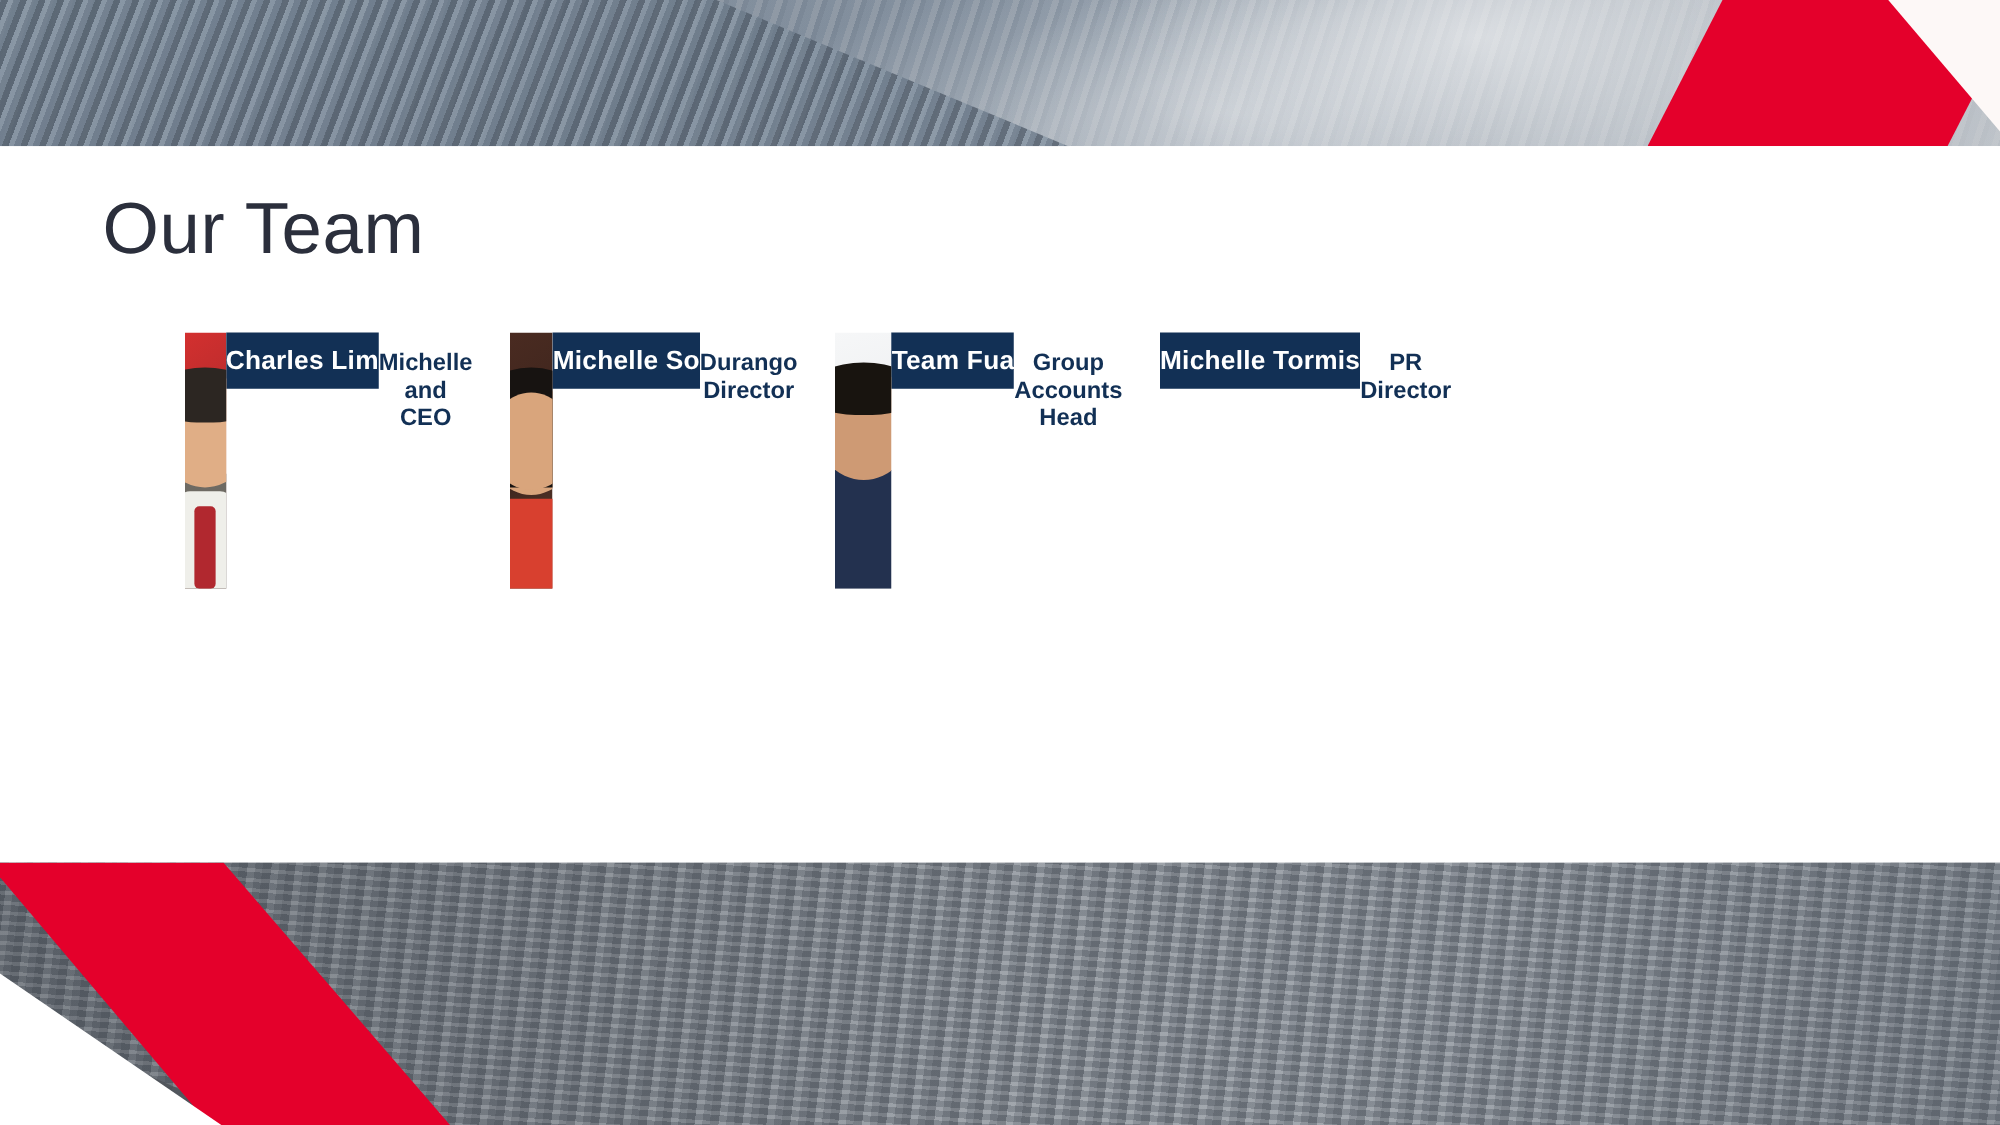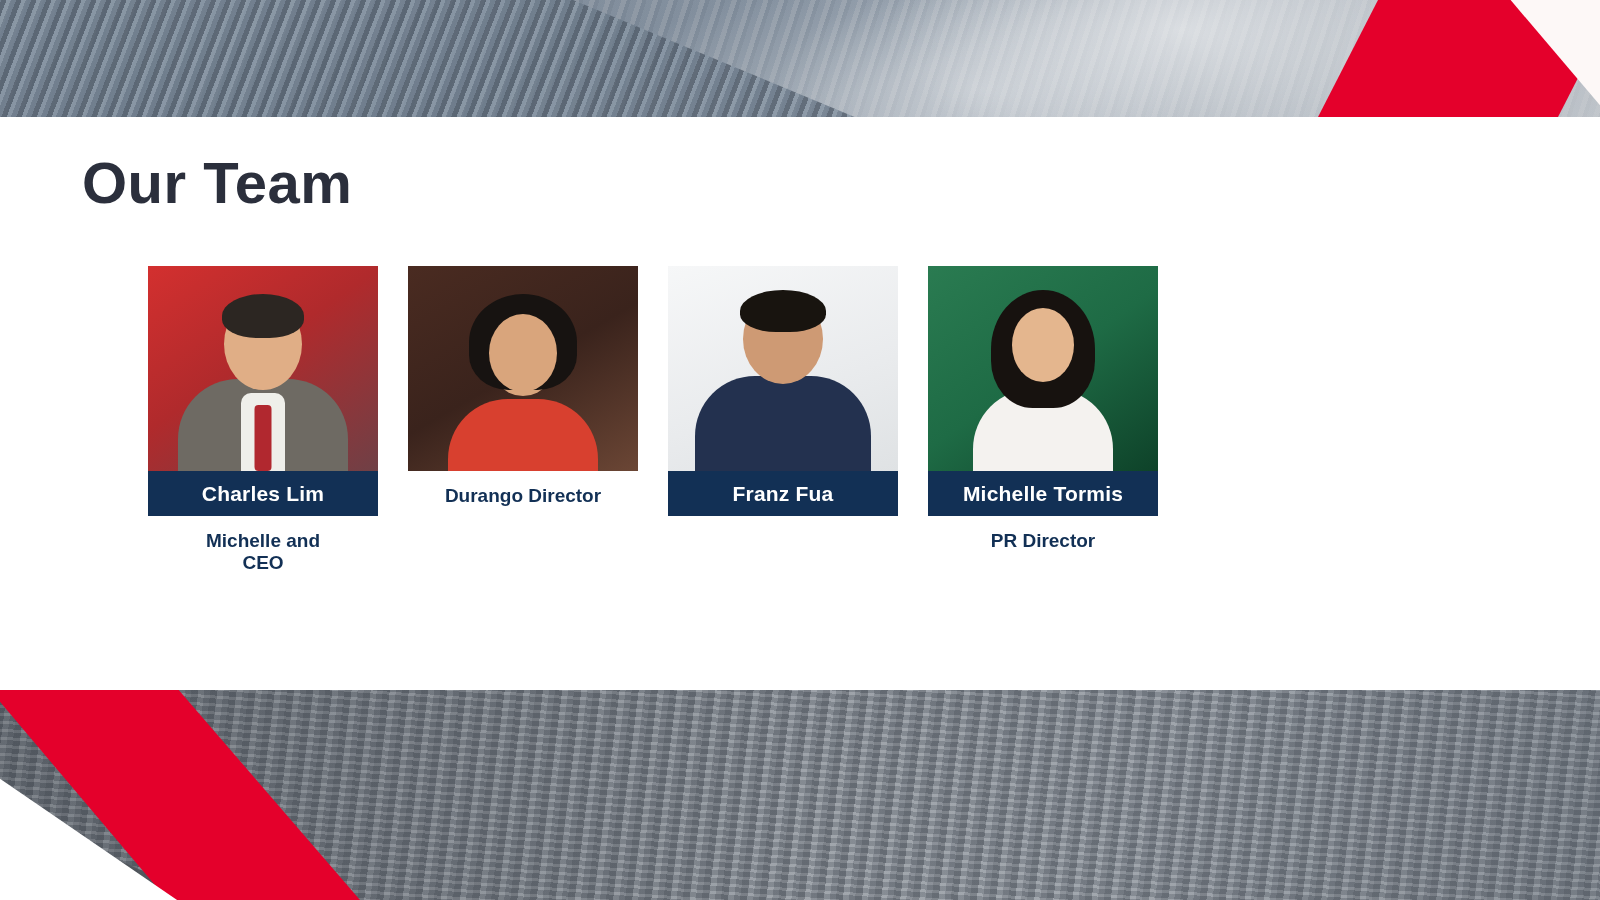--- a/index.html
+++ b/index.html
@@ -149,39 +149,38 @@
     height: 573px;
     background: #ffffff;
   }
 
   .page-title {
     position: absolute;
     left: 82px;
     top: 32px;
     margin: 0;
     font-size: 58px;
-    font-weight: 700;
+    font-weight: 400;
     letter-spacing: 0.5px;
     color: #2B2F3C;
     font-family: "Liberation Sans", sans-serif;
   }
 
   .team-row {
     position: absolute;
     left: 148px;
     top: 149px;
     width: 1304px;
     display: flex;
     gap: 30px;
   }
 
   .member-card {
     width: 230px;
     display: flex;
-    flex-direction: column;
     align-items: stretch;
   }
 
   .member-photo {
     width: 230px;
     height: 205px;
     position: relative;
     overflow: hidden;
   }
   .member-photo .bg {
@@ -271,33 +270,38 @@
       </div>
 
       <div class="member-card">
         <div class="member-photo">
           <div class="bg" style="background:linear-gradient(150deg,#4A2B21 0%,#3A231C 50%,#6B4635 100%);"></div>
           <div class="fig-body" style="width:150px;height:72px;background:#D8402F;"></div>
           <div class="fig-head" style="width:74px;height:88px;top:42px;background:#D9A57C;"></div>
           <div class="fig-hair" style="width:108px;height:96px;top:28px;background:#171311;border-radius:52% 52% 38% 38%;"></div>
           <div class="fig-head" style="width:68px;height:78px;top:48px;background:#D9A57C;"></div>
         </div>
+        <div class="member-name-bar">
+          <span class="member-name">Michelle So</span>
+        </div>
         <div class="member-role">Durango Director</div>
       </div>
 
       <div class="member-card">
         <div class="member-photo">
           <div class="bg" style="background:linear-gradient(160deg,#F6F7F8 0%,#E9EBED 60%,#DFE2E4 100%);"></div>
           <div class="fig-body" style="width:176px;height:95px;background:#23314F;"></div>
           <div class="fig-head" style="width:80px;height:90px;top:28px;background:#CE9A74;"></div>
           <div class="fig-hair" style="width:86px;height:42px;top:24px;background:#18140F;"></div>
         </div>
         <div class="member-name-bar">
-          <span class="member-name">Franz Fua</span>
-        </div>
+          <span class="member-name">Team Fua</span>
+        </div>
+        <div class="member-role">Group
+Accounts Head</div>
       </div>
 
 
       <div class="member-card">
         <div class="member-photo">
           <div class="bg" style="background:linear-gradient(145deg,#2A7B51 0%,#1E6B45 50%,#0E4229 100%);"></div>
           <div class="fig-body" style="width:140px;height:82px;background:#F4F2EF;"></div>
           <div class="fig-head" style="width:68px;height:82px;top:38px;background:#E4B68E;"></div>
           <div class="fig-hair" style="width:104px;height:118px;top:24px;background:#17120F;border-radius:50% 50% 40% 40%;"></div>
           <div class="fig-head" style="width:62px;height:74px;top:42px;background:#E4B68E;"></div>

